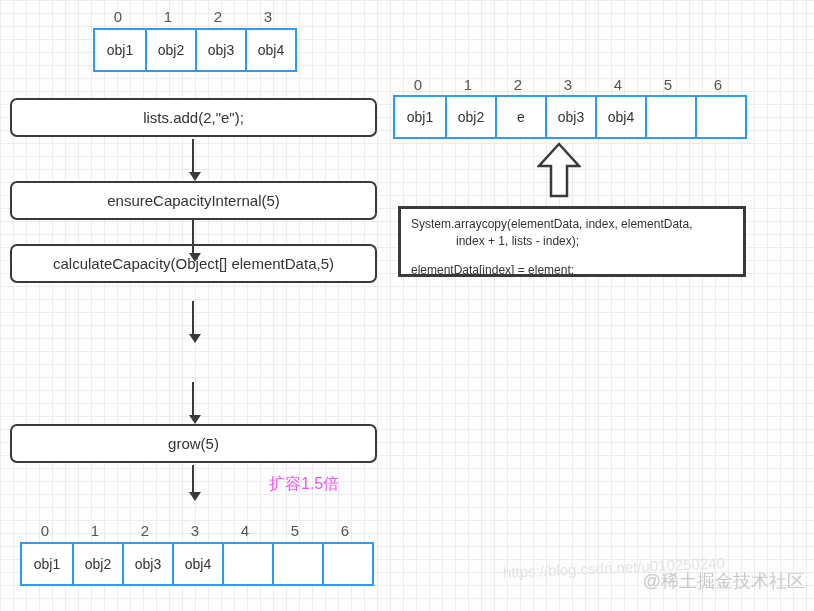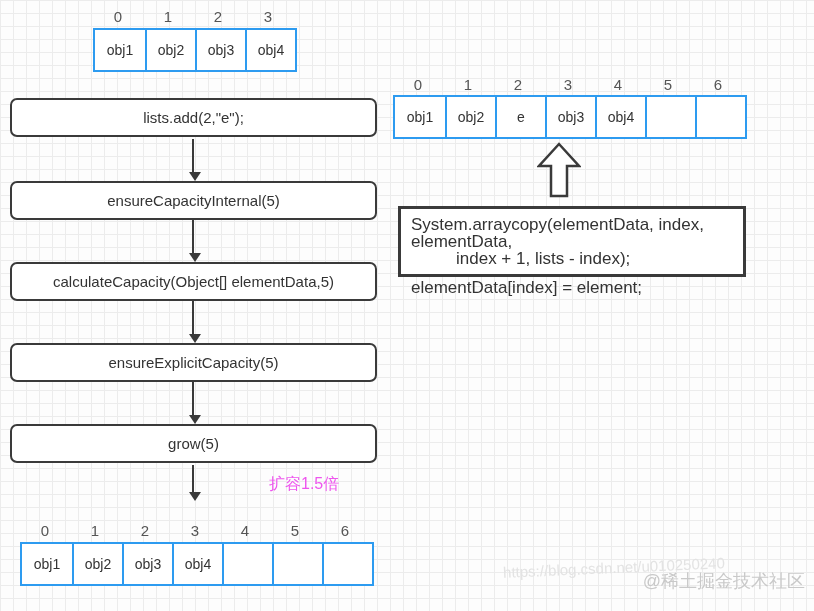--- a/index.html
+++ b/index.html
@@ -72,21 +72,21 @@
   .up-arrow { position: absolute; left: 537px; top: 142px; }
 
   
   .code-box {
     position: absolute; left: 398px; top: 206px;
     width: 348px; height: 71px;
     box-sizing: border-box;
     border: 3px solid var(--box-border);
     background: #ffffff;
     padding: 7px 0 8px 10px;
-    font-size: 17px; color: var(--text-dark);
+    font-size: 12px; color: var(--text-dark);
     line-height: 17px;
   }
   .code-box .indent { padding-left: 45px; }
   .code-box .gap { margin-top: 12px; }
 
   
   .wm-url {
     position: absolute; left: 503px; top: 559px;
     font-size: 15px; color: var(--watermark-light);
     transform: rotate(-2.5deg);
@@ -115,25 +115,22 @@
     <div class="cell">obj3</div>
     <div class="cell">obj4</div>
   </div>
 
   <div class="flow-box" style="top:98px;">
       <span>lists.add(2,"e");</span>
     </div>
   <div class="flow-box" style="top:181px;">
       <span>ensureCapacityInternal(5)</span>
     </div>
-  <div class="flow-box" style="top:262px;">
+  <div class="flow-box" style="top:244px;">
       <span>calculateCapacity(Object[] elementData,5)</span>
-    </div>
-  <div class="flow-box" style="top:343px;">
-      <span>ensureExplicitCapacity(5)</span>
     </div>
   <div class="flow-box" style="top:424px;">
       <span>grow(5)</span>
     </div>
 
   <div class="varrow" style="top:139px; height:33px;"></div>
   <div class="varrow" style="top:220px; height:33px;"></div>
   <div class="varrow" style="top:301px; height:33px;"></div>
   <div class="varrow" style="top:382px; height:33px;"></div>
   <div class="varrow" style="top:465px; height:27px;"></div>

